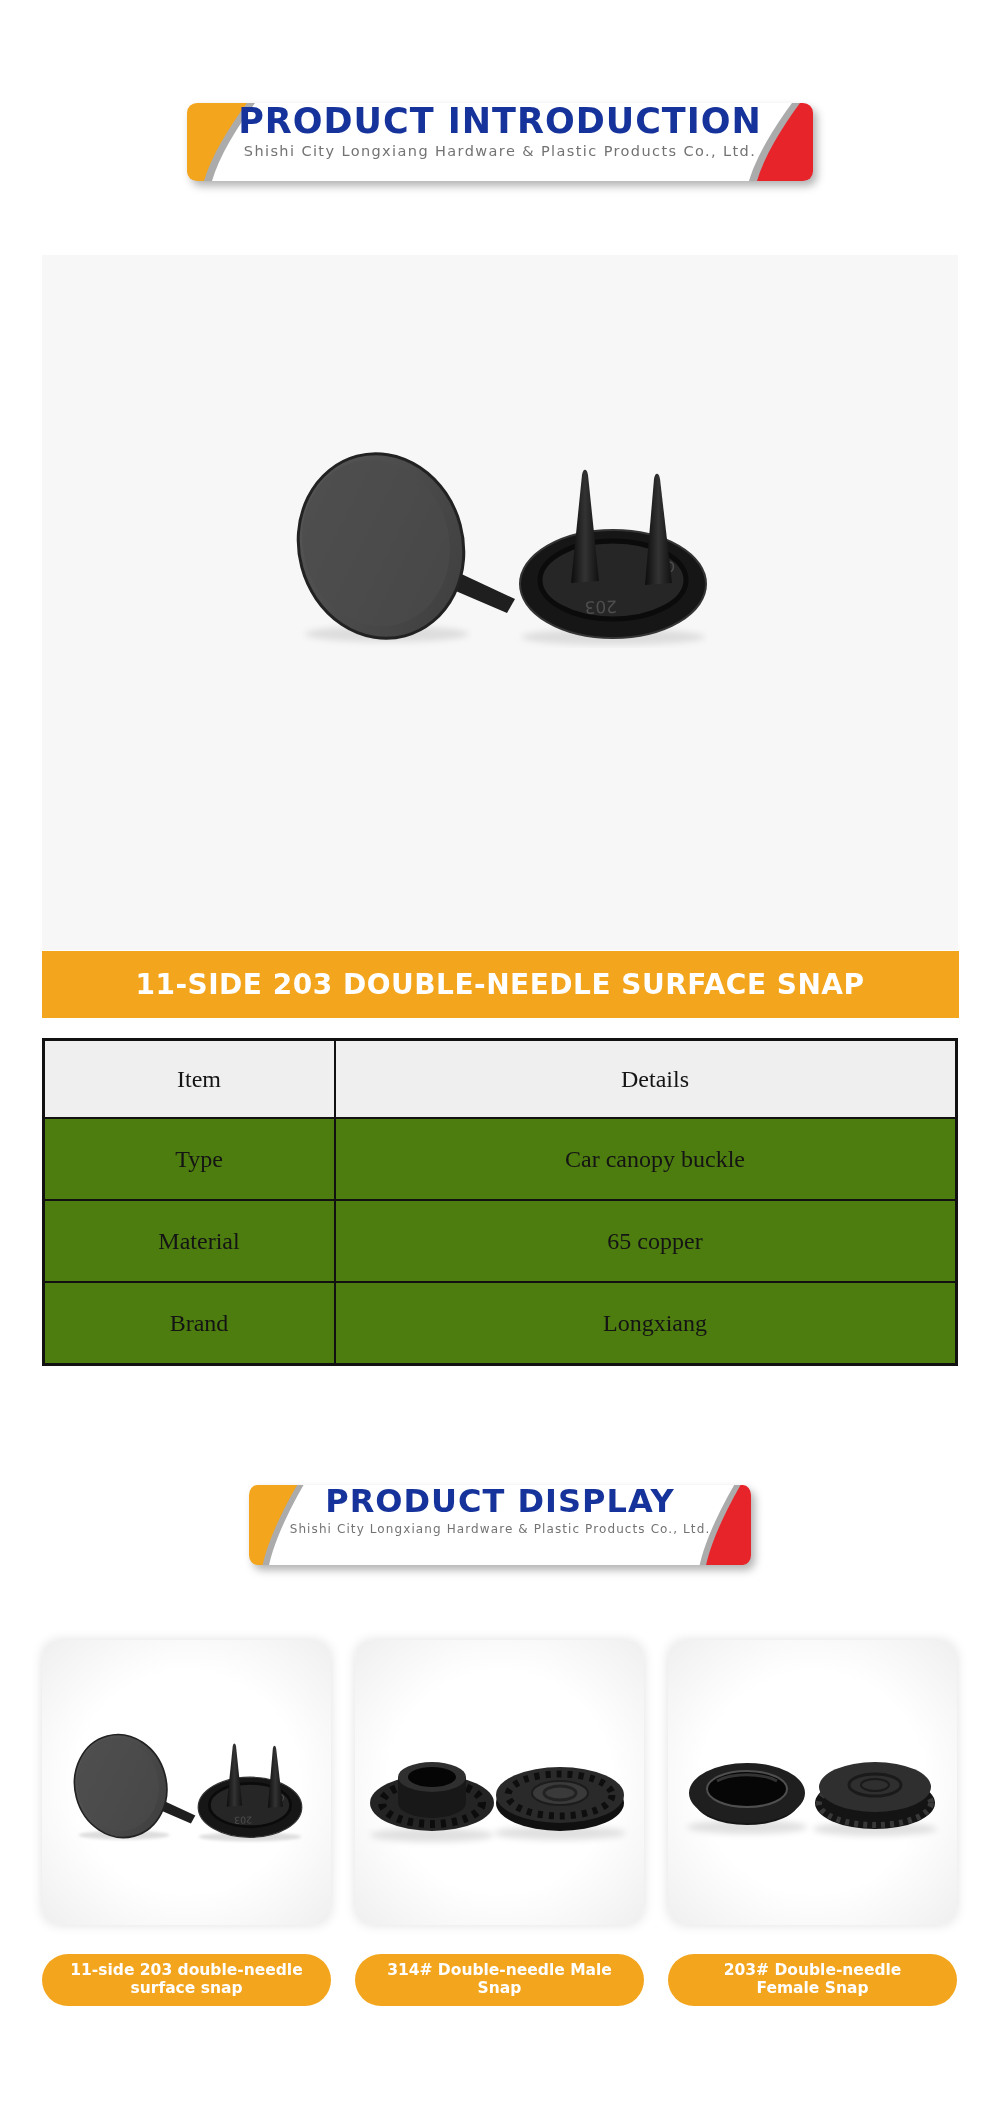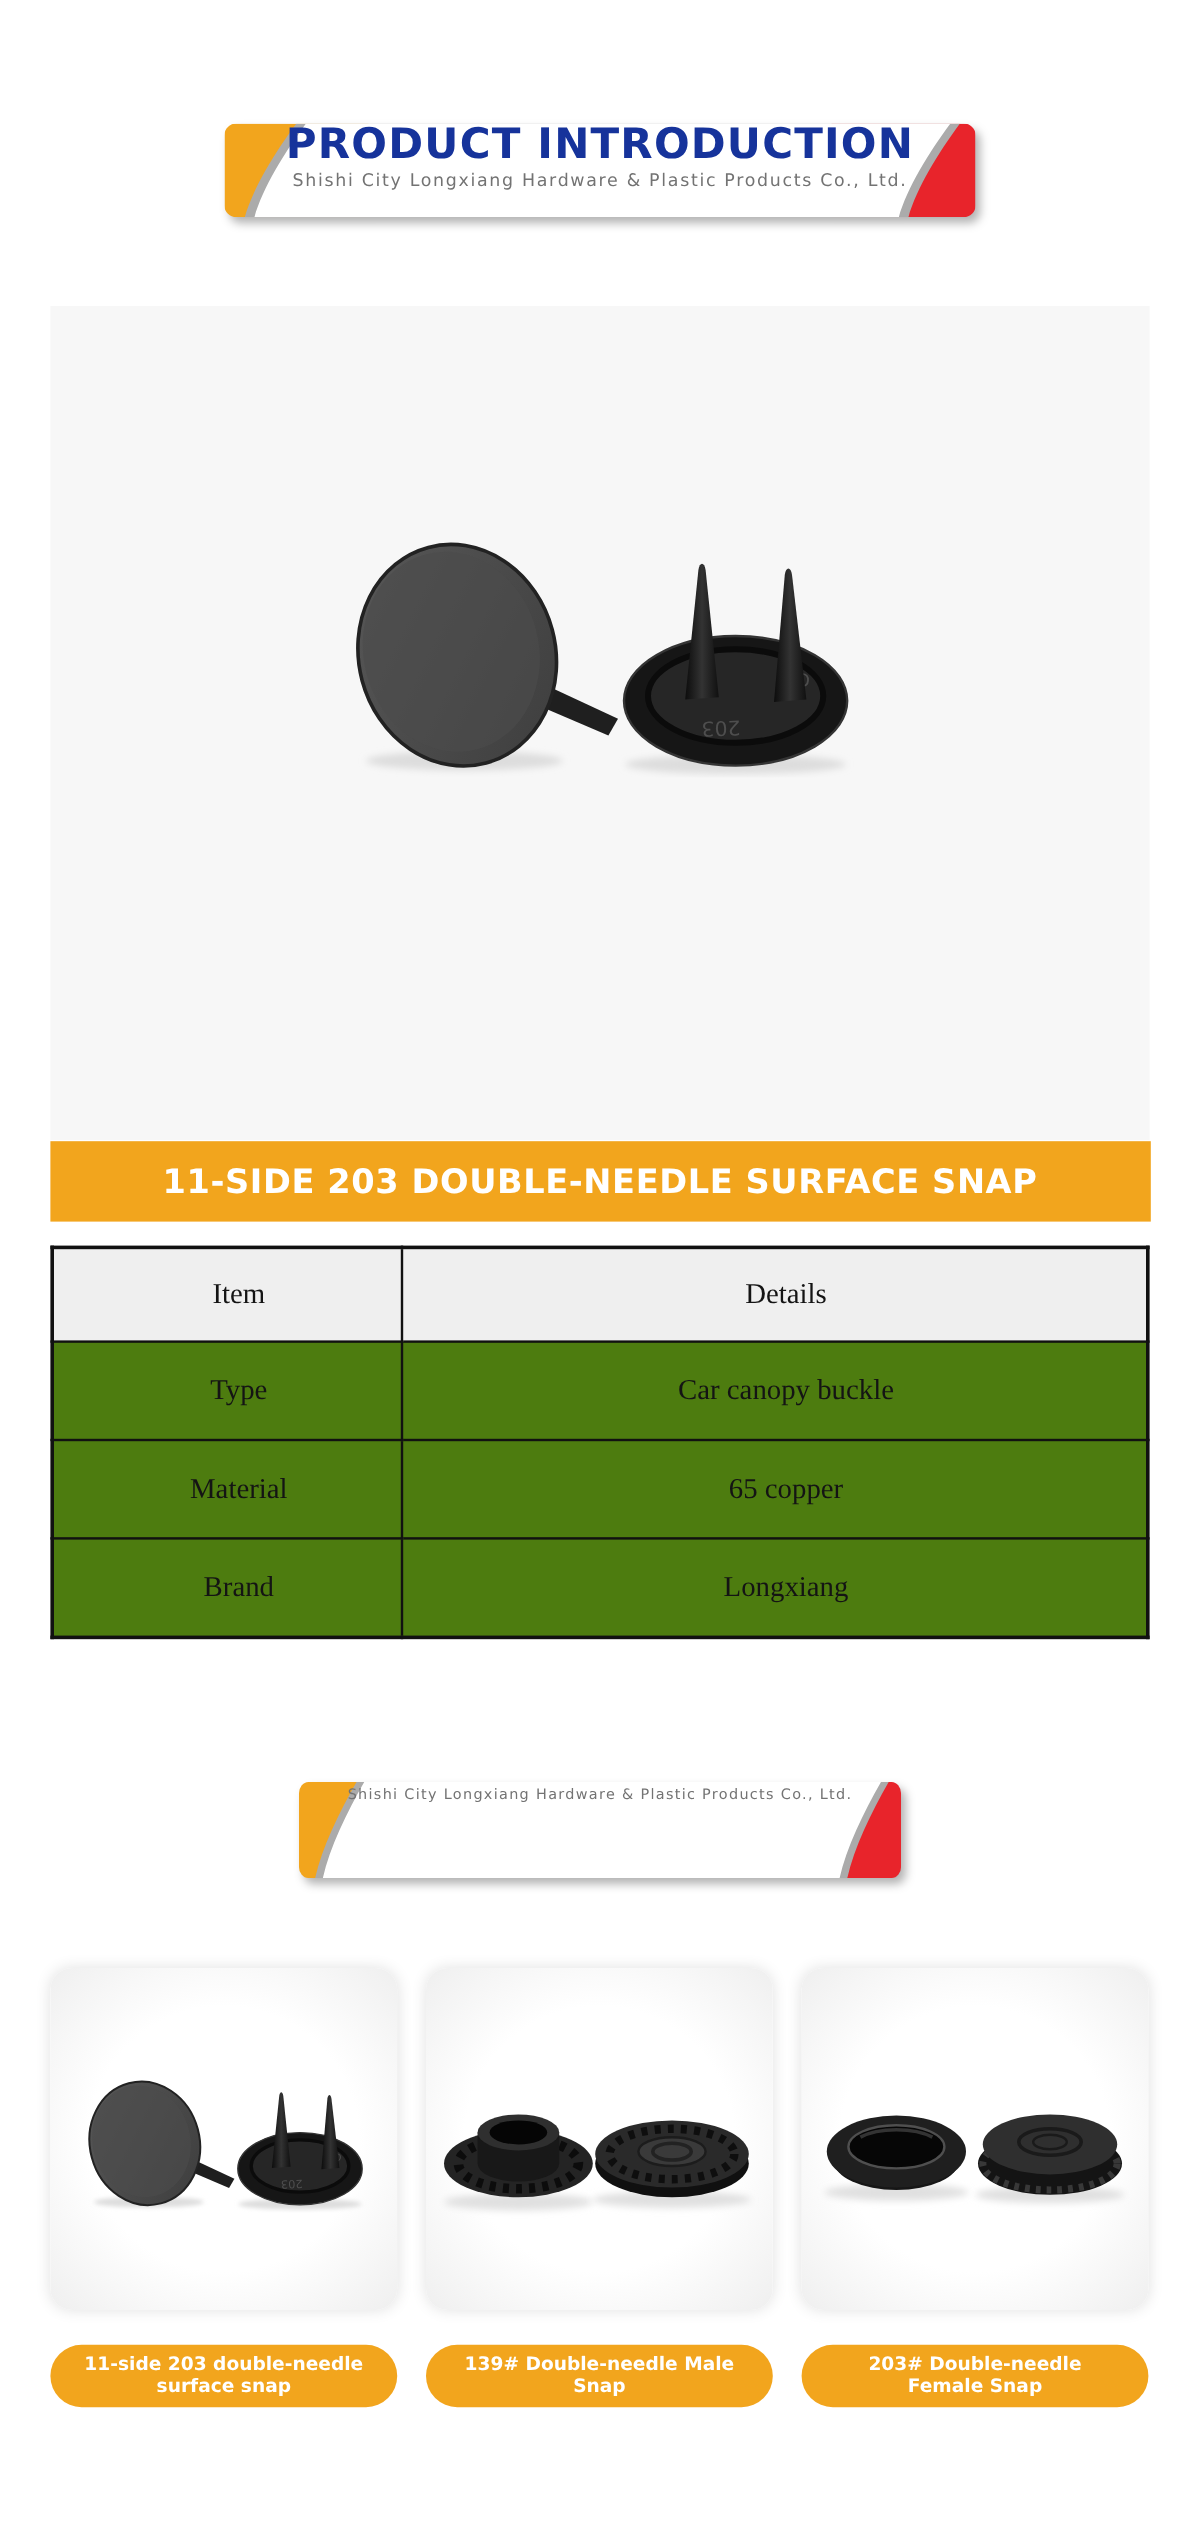--- a/index.html
+++ b/index.html
@@ -139,20 +139,21 @@
         </clipPath>
     </defs>
     <g clip-path="url(#rclip2)">
       <rect x="0" y="0" width="120" height="80" fill="#F2A51D"></rect>
       <rect x="506" y="0" width="120" height="80" fill="#E8242B"></rect>
       <path d="M60,0 H613 C595,25 577,55 570,80 H17 C24,55 42,25 60,0 Z" fill="#ABABAB"></path>
       <path d="M68,0 H605 C587,25 569,55 562,80 H25 C32,55 50,25 68,0 Z" fill="#FFFFFF"></path>
     </g>
   </svg>
   <div class="ribbon-text">
+    <div class="ribbon-title">PRODUCT DISPLAY</div>
     <div class="ribbon-sub">Shishi City Longxiang Hardware &amp; Plastic Products Co., Ltd.</div>
   </div>
 </div>
 
 <div class="cards">
 
   <div class="card">
     <div class="card-inner">
       <svg width="262" height="122" viewBox="0 0 470 215">
         <use href="#snap-set"></use>
@@ -209,18 +210,18 @@
       </svg>
     </div>
   </div>
 </div>
 
 <div class="pills">
   <div class="pill">
     <span>11-side 203 double-needle surface snap</span>
   </div>
   <div class="pill">
-    <span>139# Double-needle Male Snap</span>
+    <span>314# Double-needle Male Snap</span>
   </div>
   <div class="pill">
     <span>203# Double-needle Female Snap</span>
   </div>
 </div>
 
 </body></html>

